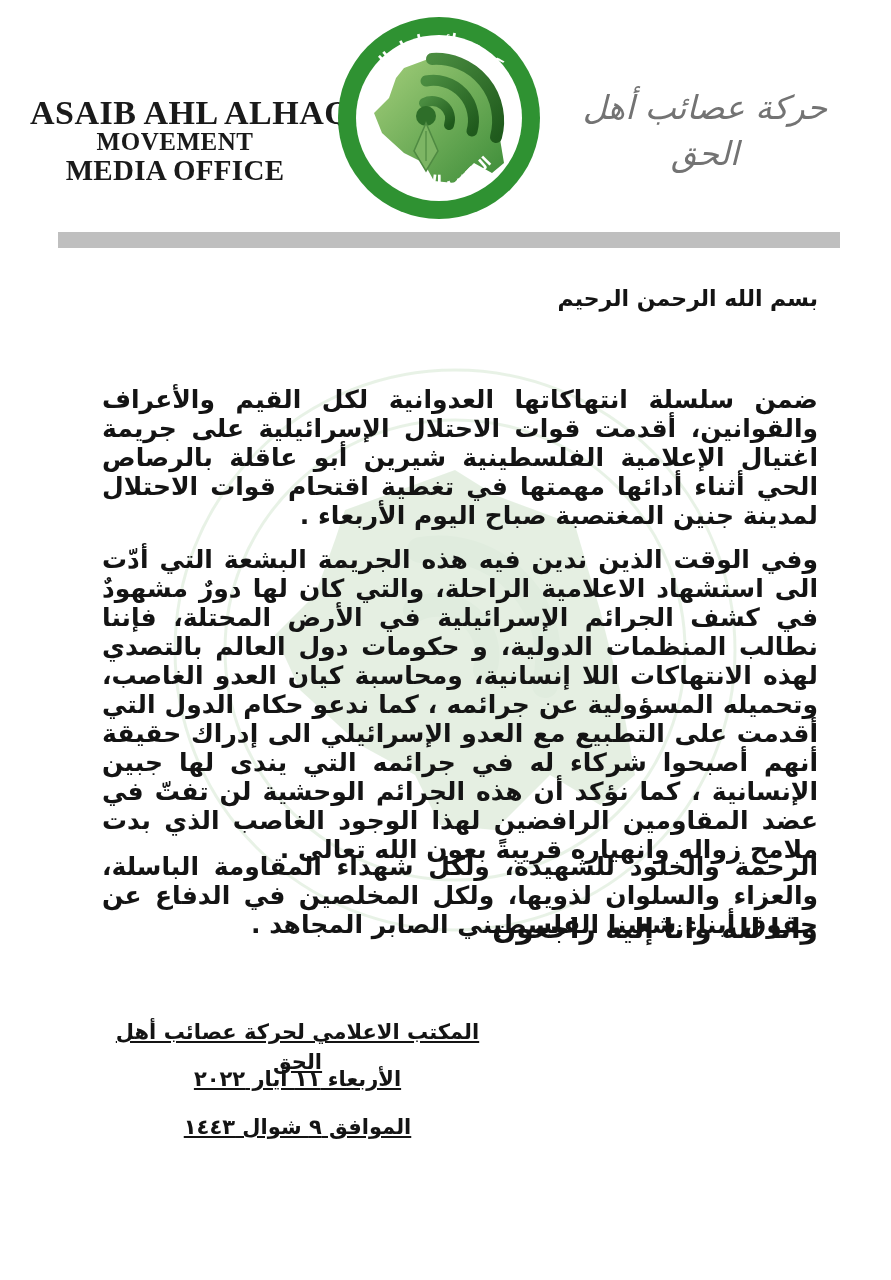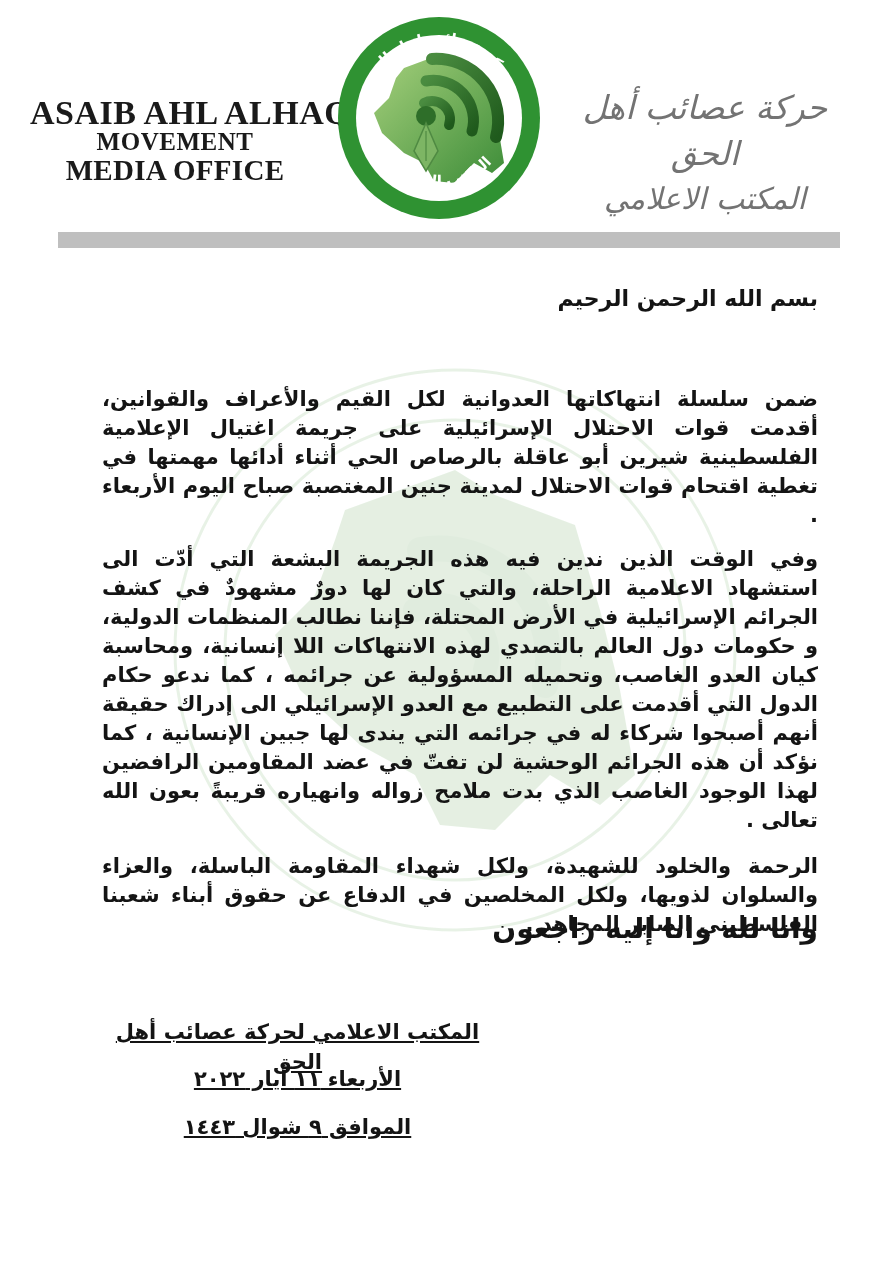--- a/index.html
+++ b/index.html
@@ -98,21 +98,21 @@
       text-align: right;
       font-size: 22px;
       line-height: 30px;
     }
     .para {
       position: absolute;
       left: 0;
       width: 716px;
       text-align: justify;
       text-align-last: right;
-      font-size: 21px;
+      font-size: 25px;
       line-height: 29px;
     }
     .p1 { top: 385px; }
     .p2 { top: 545px; }
     .p3 { top: 852px; }
     .closing {
       position: absolute;
       top: 914px;
       left: 0;
       width: 716px;
@@ -180,21 +180,20 @@
     <text font-family="DejaVu Sans, sans-serif" font-size="15" font-weight="bold" fill="#ffffff" direction="rtl">
       <textPath href="#ringTop" startOffset="50%" text-anchor="middle">حركة عصائب اهل الحق</textPath>
     </text>
     <text font-family="DejaVu Sans, sans-serif" font-size="15" font-weight="bold" fill="#ffffff" direction="rtl">
       <textPath href="#ringBottom" startOffset="50%" text-anchor="middle" dy="14">المكتب الإعلامي</textPath>
     </text>
   </svg>
 
   <div class="header-ar">
     <div class="ar1">حركة عصائب أهل الحق</div>
-    <div class="ar2">المكتب الاعلامي</div>
   </div>
 </div>
 
 <div class="divider-bar"></div>
 
 <svg class="watermark" viewBox="0 0 580 580">
   <circle cx="290" cy="290" r="280" fill="none" stroke="#8fbf88" stroke-width="3"></circle>
   <circle cx="290" cy="290" r="230" fill="none" stroke="#8fbf88" stroke-width="3"></circle>
   <path d="M 180 150 L 290 110 L 330 135 L 410 165 L 435 250 L 455 330 L 470 415 L 435 445 L 385 415 L 330 470 L 275 465 L 250 415 L 195 385 L 135 330 L 110 275 L 150 235 L 170 180 Z" fill="#7fb574"></path>
   <g fill="none" stroke="#6aa35f" stroke-linecap="round">

